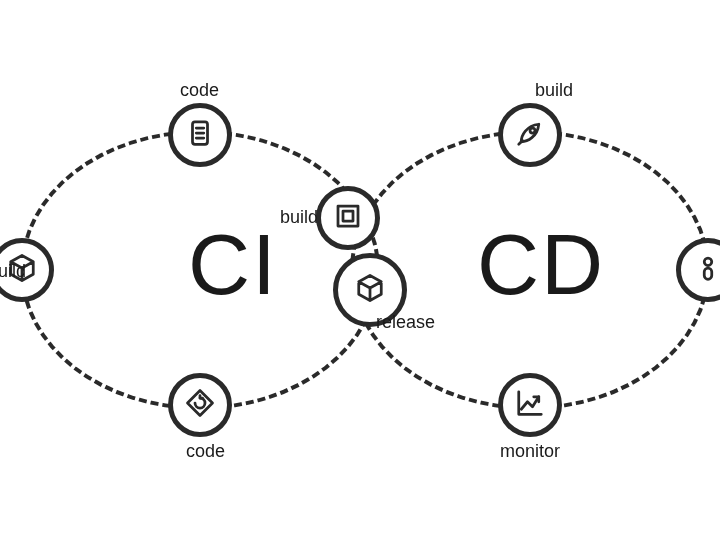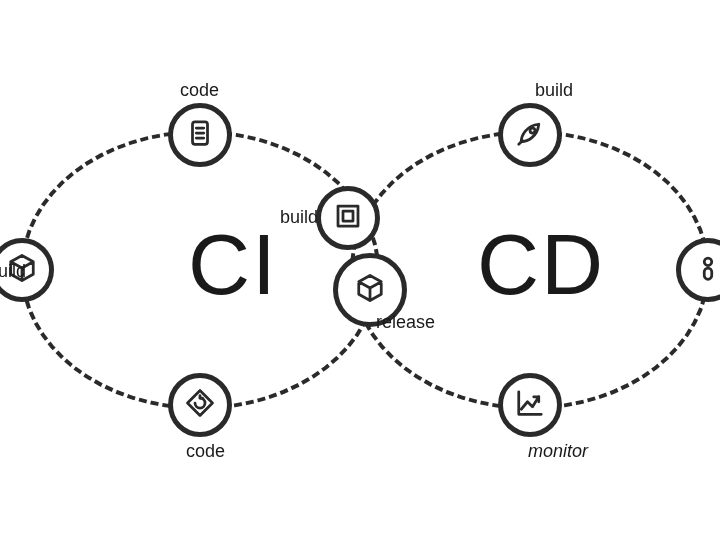--- a/index.html
+++ b/index.html
@@ -156,15 +156,15 @@
 
   <div class="node" style="left:530px; top:405px;">
     <span>
       <svg viewBox="0 0 24 24">
           <polyline points="3 3 3 21 21 21"></polyline>
           <polyline points="5 17 10 11 14 15 19 7"></polyline>
           <polyline points="15 7 19 7 19 11"></polyline>
         </svg>
     </span>
   </div>
-  <div class="label" style="left:528px; top:441px;font-style:italic;">monitor</div>
+  <div class="label" style="left:500px; top:441px;">monitor</div>
 
 </div>
 
 </body></html>

